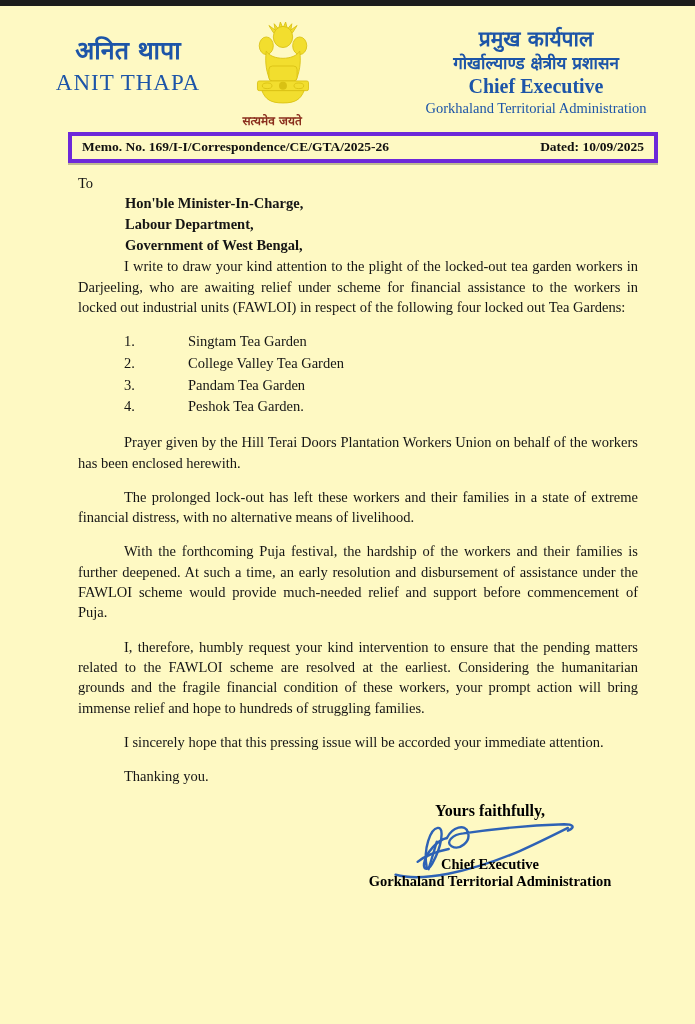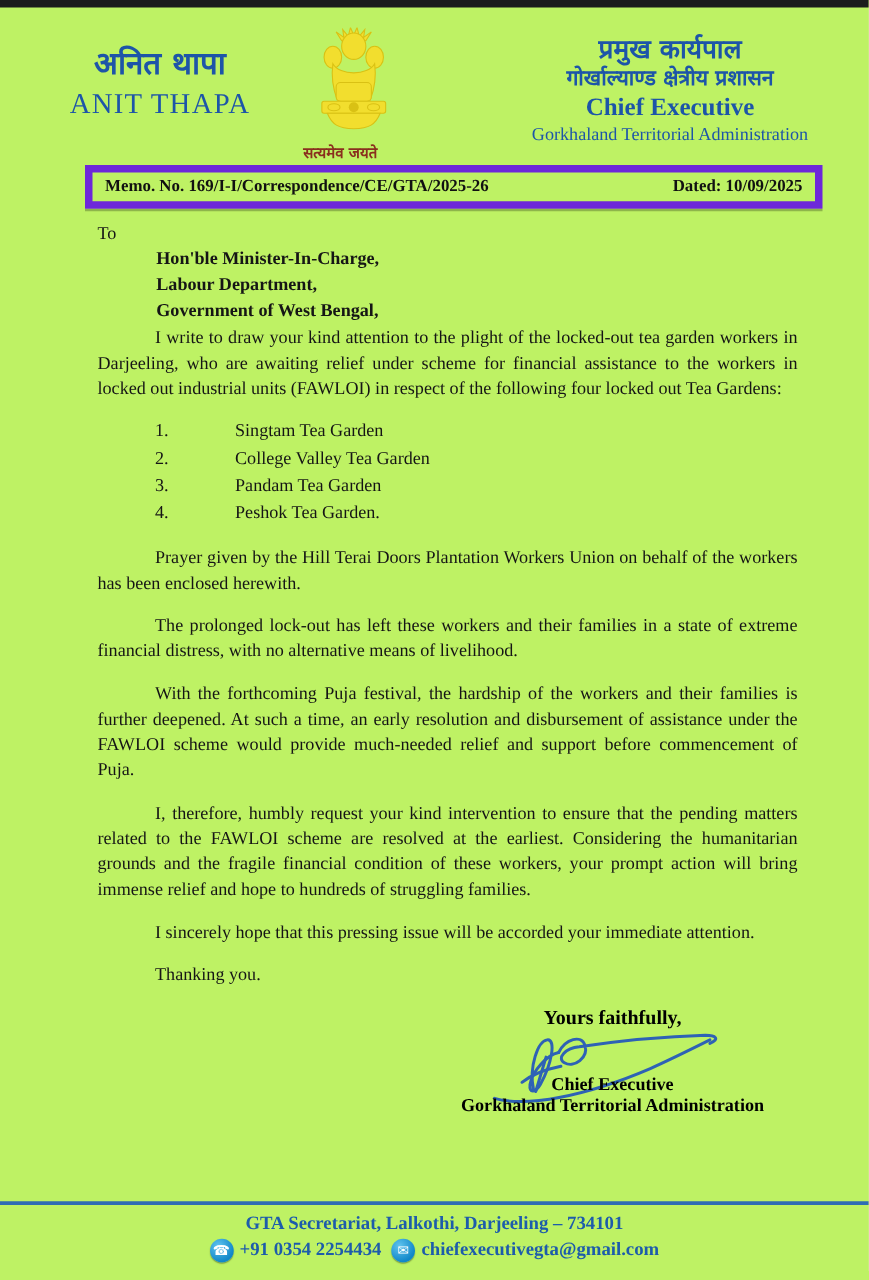--- a/index.html
+++ b/index.html
@@ -1,21 +1,21 @@
 <!DOCTYPE html>
 <html><head>
 <meta charset="utf-8">
 <style>
   html,body{margin:0;padding:0;}
   body{background:#e8e8e8;font-family:"Liberation Serif", serif;}
   .page{
     position:relative;
     width:695px;height:1024px;
     margin:0 auto;
-    background:#bef264;
+    background:#fef9c3;
     overflow:hidden;
   }
   .topbar{height:6px;background:#1c1c1c;width:100%;}
 
   
   .letterhead{
     display:flex;justify-content:space-between;align-items:flex-start;
     padding:16px 14px 0 22px;height:112px;box-sizing:border-box;
   }
   .lh-left{width:212px;text-align:center;padding-top:14px;color:#1d55a8;}
@@ -25,21 +25,21 @@
   .lh-center .motto{font-family:"DejaVu Sans", sans-serif;font-weight:bold;font-size:12px;color:#8a2f1e;margin-top:-2px;}
   .lh-right{width:290px;text-align:center;color:#1d55a8;padding-top:4px;}
   .lh-right .dev1{font-family:"DejaVu Sans", sans-serif;font-weight:bold;font-size:21px;line-height:1.25;}
   .lh-right .dev2{font-family:"DejaVu Sans", sans-serif;font-weight:bold;font-size:17px;line-height:1.3;}
   .lh-right .eng1{font-weight:bold;font-size:20px;line-height:1.25;}
   .lh-right .eng2{font-size:14.5px;line-height:1.3;}
 
   
   .memo-box{
     margin:14px 37px 0 68px;
-    border:6px solid #6d28d9;
+    border:4px solid #6d28d9;
     display:flex;justify-content:space-between;
     padding:3px 10px 4px 10px;
     font-weight:bold;font-size:13.5px;color:#111;
     box-shadow:0 2px 0 rgba(0,0,0,0.25);
   }
 
   
   .body-text{
     margin:10px 57px 0 78px;
     font-size:14.5px;color:#151515;line-height:1.4;
@@ -177,26 +177,13 @@
           <path d="M12 64 C 40 72, 92 62, 148 38 C 166 30, 184 21, 200 13"></path>
           <path d="M57 28 L 48 58"></path>
           <path d="M36 50 C 46 42, 60 38, 70 36"></path>
         </g>
       </svg>
     </span>
     <div class="title">Chief Executive</div>
     <div class="org">Gorkhaland Territorial Administration</div>
   </div>
 
-  <div class="footer">
-    <div>GTA Secretariat, Lalkothi, Darjeeling – 734101</div>
-    <div class="contact-row">
-      <span class="contact-item">
-        <span class="icon-circle">☎</span>
-        <span>+91 0354 2254434</span>
-      </span>
-      <span class="contact-item">
-        <span class="icon-circle">✉</span>
-        <span>chiefexecutivegta@gmail.com</span>
-      </span>
-    </div>
-  </div>
 </div>
 
 </body></html>

